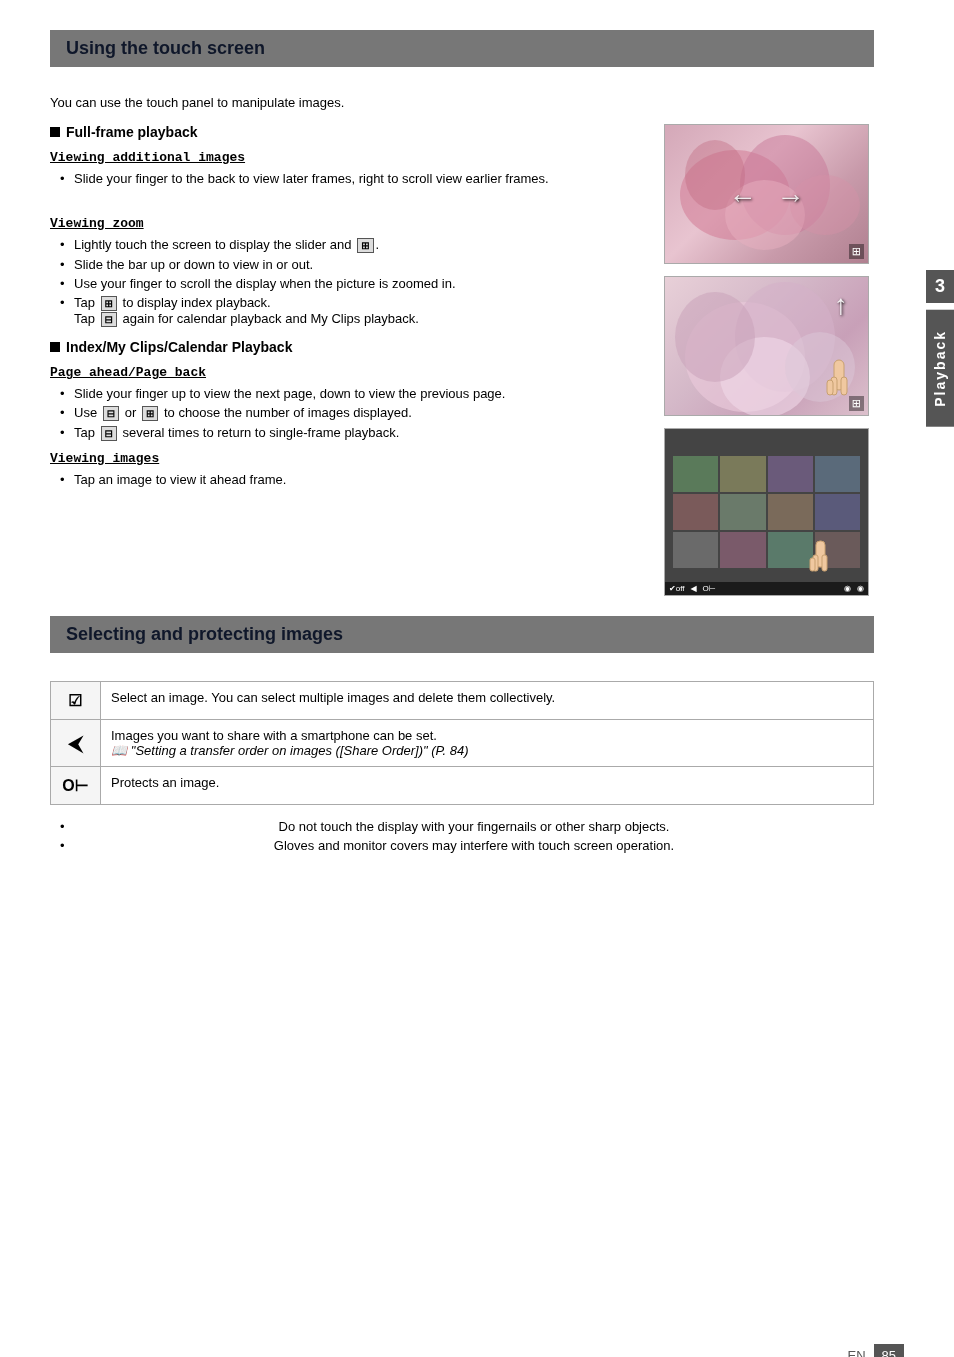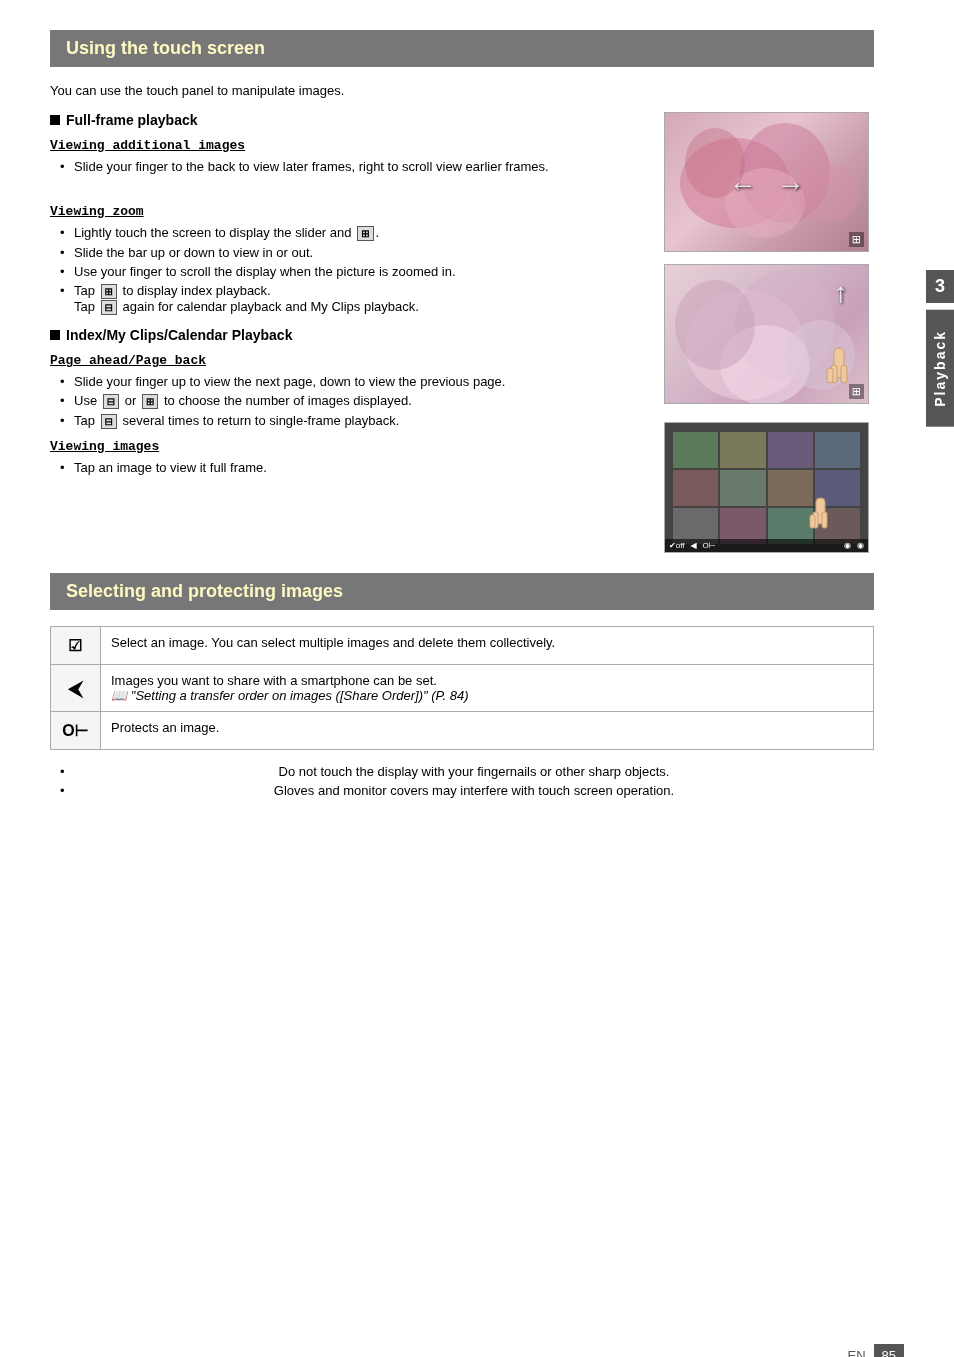--- a/index.html
+++ b/index.html
@@ -54,25 +54,25 @@
 
     
     .main-content {
       margin: 30px 50px 30px 50px;
       margin-right: 80px;
     }
 
     
     .section-heading {
       background: #777;
-      color: #fef9c3;
+      color: #0f172a;
       font-size: 18px;
       font-weight: bold;
       padding: 8px 16px;
-      margin-bottom: 16px;
+      margin-bottom: 28px;
     }
 
     .intro-text {
       font-size: 13px;
       margin-bottom: 14px;
     }
 
     
     .subsection-title {
       font-size: 14px;
@@ -328,21 +328,21 @@
 
         <div class="subheading">Page ahead/Page back</div>
         <ul class="bullet-list">
           <li>Slide your finger up to view the next page, down to view the previous page.</li>
           <li>Use <span class="inline-icon">⊟</span> or <span class="inline-icon">⊞</span> to choose the number of images displayed.</li>
           <li>Tap <span class="inline-icon">⊟</span> several times to return to single-frame playback.</li>
         </ul>
 
         <div class="subheading">Viewing images</div>
         <ul class="bullet-list">
-          <li>Tap an image to view it full frame.</li>
+          <li>Tap an image to view it ahead frame.</li>
         </ul>
 
       </div>
 
       <div class="col-images">
 
         <div class="img-placeholder flowers-1">
 
           <svg width="205" height="140" style="position:absolute;top:0;left:0;">
             <ellipse cx="70" cy="70" rx="55" ry="45" fill="#d4809a" opacity="0.6"></ellipse>
@@ -370,21 +370,21 @@
 
           <svg width="30" height="50" style="position:absolute;bottom:10px;right:14px;">
             <rect x="10" y="5" width="10" height="30" rx="5" ry="5" fill="#f0c8a0" stroke="#c8a070" stroke-width="1"></rect>
             <rect x="7" y="22" width="6" height="18" rx="3" ry="3" fill="#f0c8a0" stroke="#c8a070" stroke-width="1"></rect>
             <rect x="17" y="22" width="6" height="18" rx="3" ry="3" fill="#f0c8a0" stroke="#c8a070" stroke-width="1"></rect>
             <rect x="3" y="25" width="6" height="15" rx="3" ry="3" fill="#f0c8a0" stroke="#c8a070" stroke-width="1"></rect>
           </svg>
           <div class="camera-icon-img">⊞</div>
         </div>
 
-        <div class="img-placeholder" style="background:#444; height:131px;margin-top:6px;">
+        <div class="img-placeholder" style="background:#444; height:168px;">
           <div class="grid-view" style="display:grid; grid-template-columns:repeat(4,1fr); grid-template-rows:repeat(3,1fr); gap:2px; width:195px; height:120px; padding:4px;">
             <div class="grid-cell" style="background:#5a7a5a;"></div>
             <div class="grid-cell" style="background:#7a7a5a;"></div>
             <div class="grid-cell" style="background:#6a5a7a;"></div>
             <div class="grid-cell" style="background:#5a6a7a;"></div>
             <div class="grid-cell" style="background:#7a5a5a;"></div>
             <div class="grid-cell" style="background:#6a7a6a;"></div>
             <div class="grid-cell" style="background:#7a6a5a;"></div>
             <div class="grid-cell" style="background:#5a5a7a;"></div>
             <div class="grid-cell" style="background:#6a6a6a;"></div>

